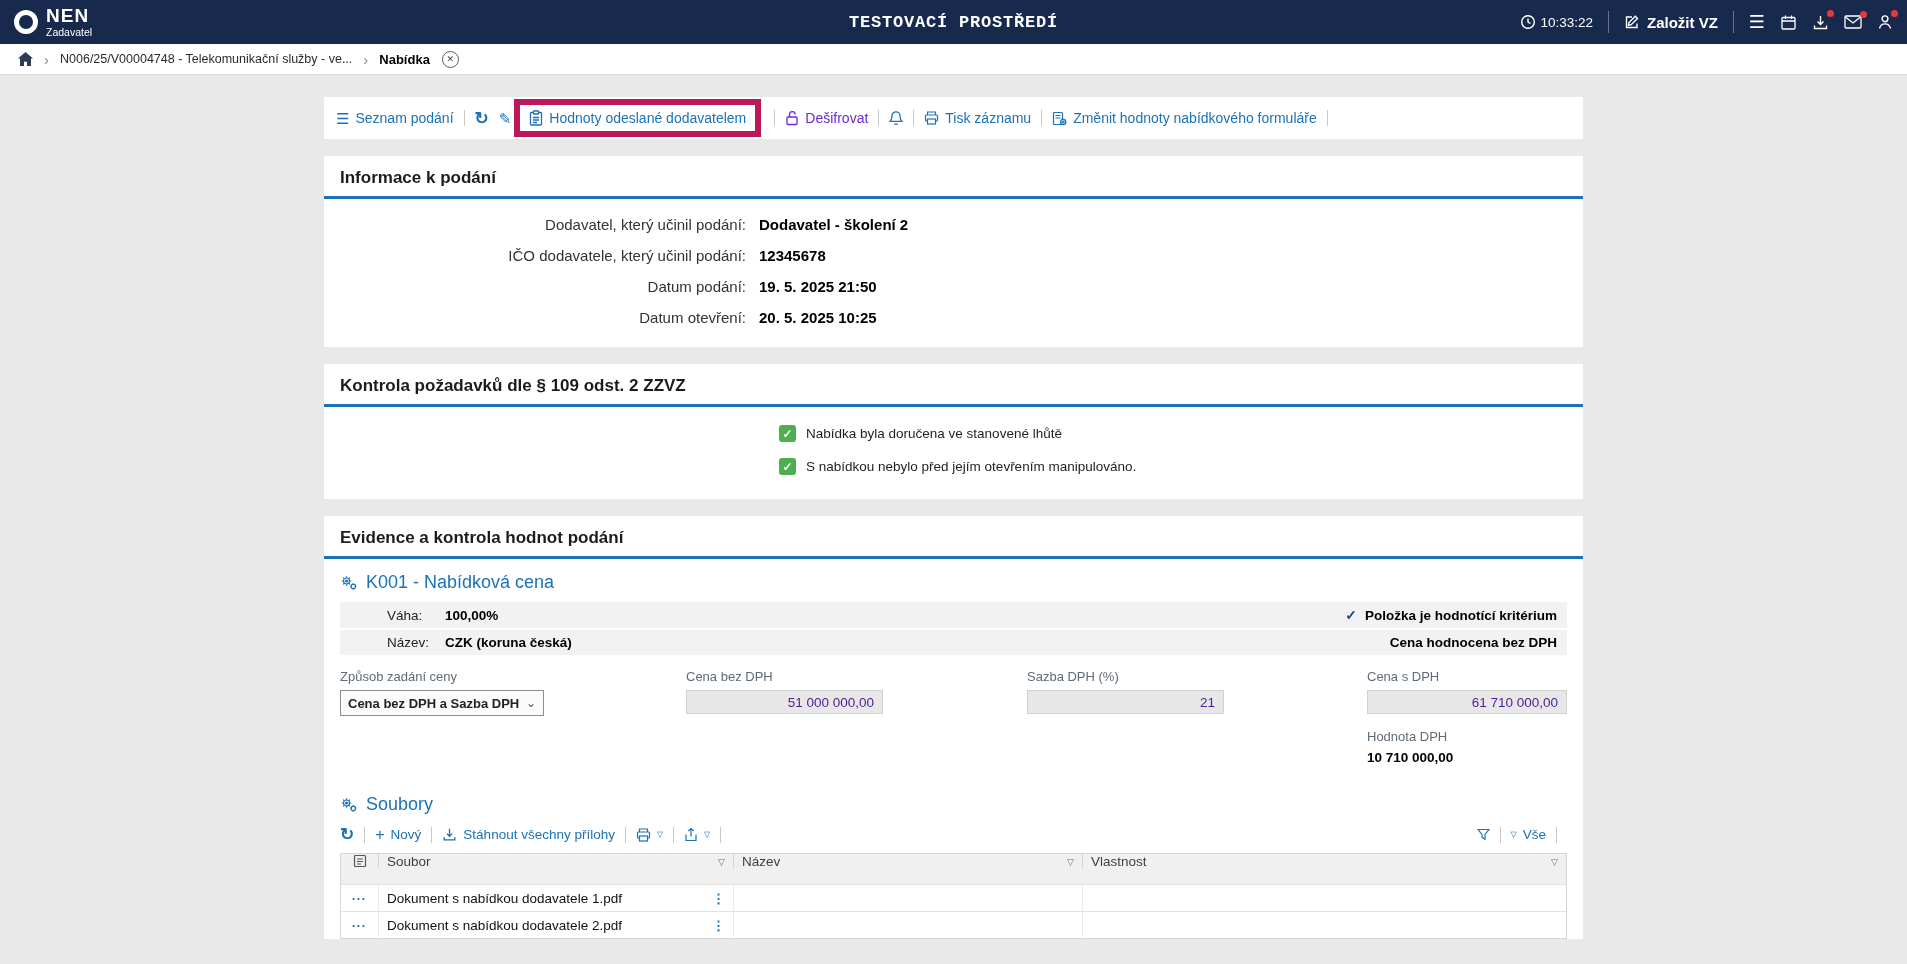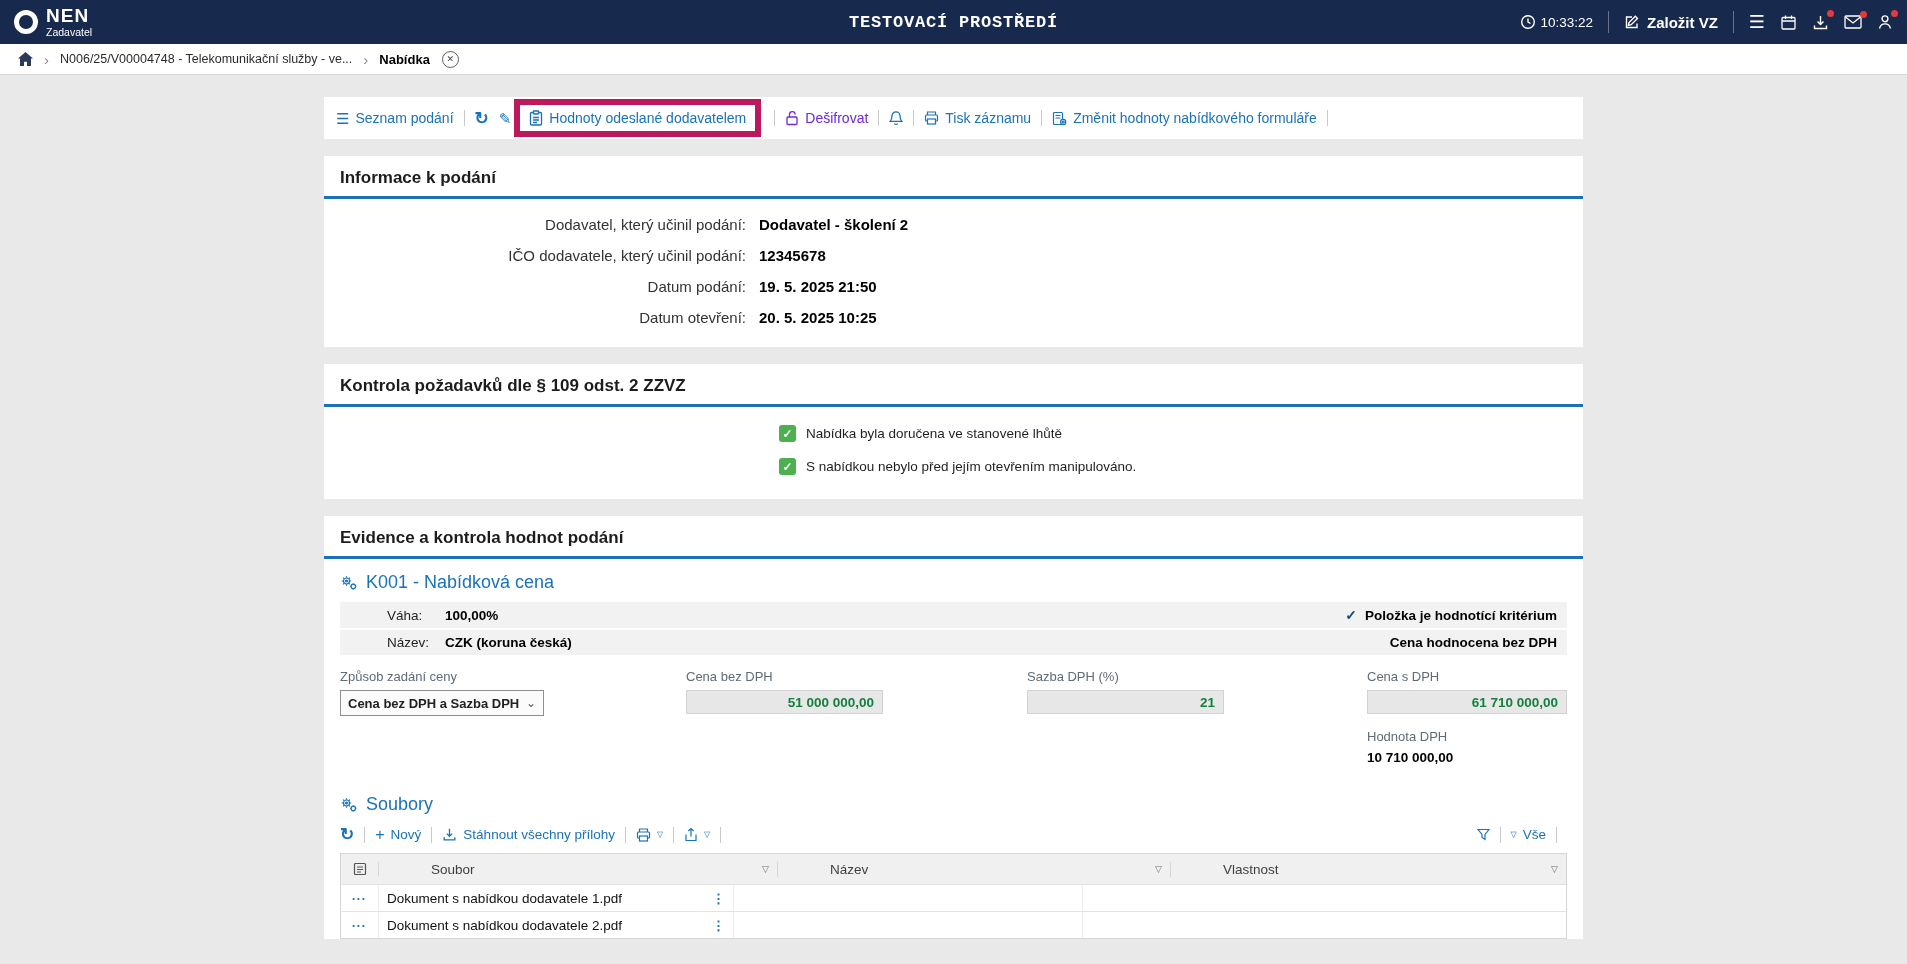--- a/index.html
+++ b/index.html
@@ -99,34 +99,34 @@
   .flabel { color: #5f6b76; font-size: 13px; margin-bottom: 6px; }
   .fselect {
     width: 204px; height: 26px; border: 1px solid #8f8f8f; background: #fbfbfb;
     display: flex; align-items: center; justify-content: space-between; padding: 0 7px;
     font-size: 13px; font-weight: bold; cursor: pointer;
   }
   .fselect .caret { color: #555; font-size: 12px; font-weight: normal; }
   .ffield {
     width: 197px; height: 24px; background: #e7e7e7; border: 1px solid #d2d2d2;
     display: flex; align-items: center; justify-content: flex-end; padding: 0 8px;
-    font-size: 13.5px; font-weight: bold; color: #15803d;
+    font-size: 13.5px; font-weight: normal; color: #4c1d95;
   }
   .fcol.w4 .ffield { width: 200px; }
   .hodnota-block { margin-top: 15px; }
   .hodnota-val { font-size: 13.5px; font-weight: bold; color: #000; margin-top: 2px; }
 
   
   .files-toolbar { display: flex; align-items: center; padding: 2px 16px 8px; font-size: 13.5px; }
   .mini-caret { font-size: 8px; line-height: 1; }
   .plus-glyph { font-size: 16px; line-height: 1; font-weight: normal; }
   .ftright { margin-left: auto; display: inline-flex; align-items: center; }
 
   .ftable { margin: 2px 16px 14px; border: 1px solid #d6d6d6; }
-  .fthead { display: flex; background: #f0f0f0; height: 30px; align-items: center; color: #3f3f3f; font-size: 13.5px; gap: 44px; }
+  .fthead { display: flex; background: #f0f0f0; height: 30px; align-items: flex-start; color: #3f3f3f; font-size: 13.5px; }
   .fth {
     display: flex; align-items: center; justify-content: space-between; padding: 0 8px;
     border-right: 1px solid #d6d6d6; cursor: pointer;
   }
   .fth:last-child { border-right: none; }
   .c1 { width: 38px; flex: none; justify-content: center; }
   .c2 { width: 355px; flex: none; }
   .c3 { width: 349px; flex: none; }
   .c4 { flex: 1; }
   .ftri { color: #66707a; font-size: 9px; margin-left: 6px; }

